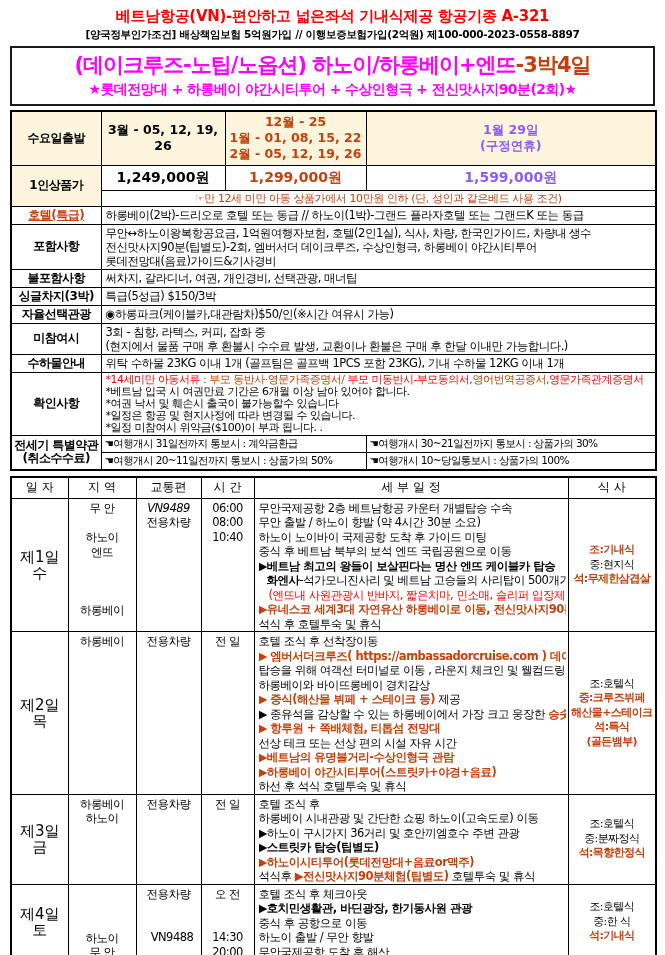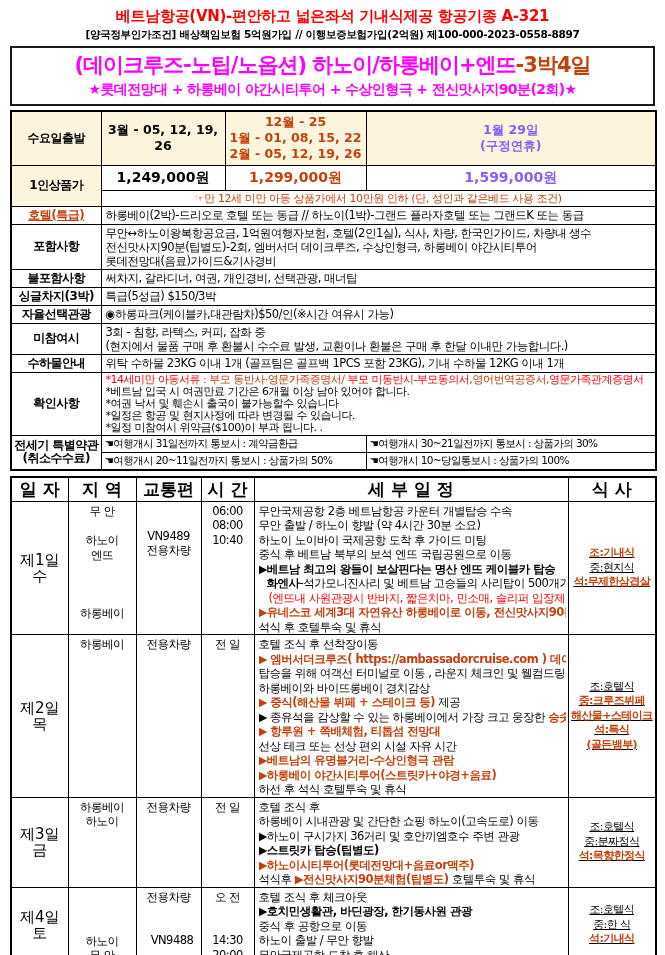--- a/index.html
+++ b/index.html
@@ -22,27 +22,27 @@
   .lab{font-weight:bold;text-align:center;font-size:12px;letter-spacing:-0.5px;vertical-align:middle;}
   .ctr{text-align:center;vertical-align:middle;}
   .dates{font-size:12.5px;font-weight:bold;line-height:16px;}
   .price{font-size:14px;font-weight:bold;}
   .note{font-size:11px;letter-spacing:-0.4px;}
   .content{font-size:11.5px;line-height:14px;padding:1px 4px !important;letter-spacing:-0.5px;vertical-align:middle;}
   .content div{white-space:nowrap;overflow:hidden;}
   .confirm{line-height:12px;font-size:11px;}
   .cancel{font-size:10.5px;letter-spacing:-0.6px;padding:1px 3px !important;vertical-align:middle;white-space:nowrap;}
   table.it{margin-top:5px;}
-  .ithead{font-weight:bold;font-size:17px;text-align:center;vertical-align:middle;height:20px;}
+  .ithead{font-weight:normal;font-size:12px;text-align:center;vertical-align:middle;height:20px;}
   .cell{font-size:11.5px;line-height:14.5px;letter-spacing:-0.5px;vertical-align:top;padding-top:2px !important;}
   .cell div{white-space:nowrap;overflow:hidden;}
   .cctr{text-align:center;}
   .sched{padding-left:4px !important;padding-right:2px !important;margin-left:8px;}
   .meals{font-size:11px;line-height:14.5px;letter-spacing:-0.6px;text-align:center;vertical-align:middle;padding:0 1px !important;}
-  .meals div{white-space:nowrap;overflow:hidden;text-decoration:underline;}
+  .meals div{white-space:nowrap;overflow:hidden;}
   .daylab{font-size:15px;text-align:center;vertical-align:middle;line-height:16px;}
 </style>
 </head>
 <body>
 
 <div class="page">
 
   <div class="hdr1">베트남항공(VN)-편안하고 넓은좌석 기내식제공   항공기종 A-321</div>
   <div class="hdr2">[양국정부인가조건]      배상책임보험 5억원가입  //   이행보증보험가입(2억원) 제100-000-2023-0558-8897</div>
 
@@ -176,21 +176,21 @@
             <div><span>제1일</span></div>
             <div><span>수</span></div>
           </td>
       <td class="cell cctr">
             <div><span>무 안</span></div>
             <div style="margin-top: 15px;"><span>하노이</span></div>
             <div><span>엔뜨</span></div>
             <div style="margin-top: 44px;"><span>하롱베이</span></div>
           </td>
       <td class="cell cctr">
-            <div style="margin-top: 25px;"><span>VN9489</span></div>
+            <div style="margin-top: 0; font-style: italic;"><span>VN9489</span></div>
             <div><span>전용차량</span></div>
           </td>
       <td class="cell cctr">
             <div><span>06:00</span></div>
             <div><span>08:00</span></div>
             <div><span>10:40</span></div>
           </td>
       <td class="cell sched">
             <div><span>무안국제공항 2층 베트남항공 카운터 개별탑승 수속</span></div>
             <div><span>무안 출발 / 하노이 향발 (약 4시간 30분 소요)</span></div>

